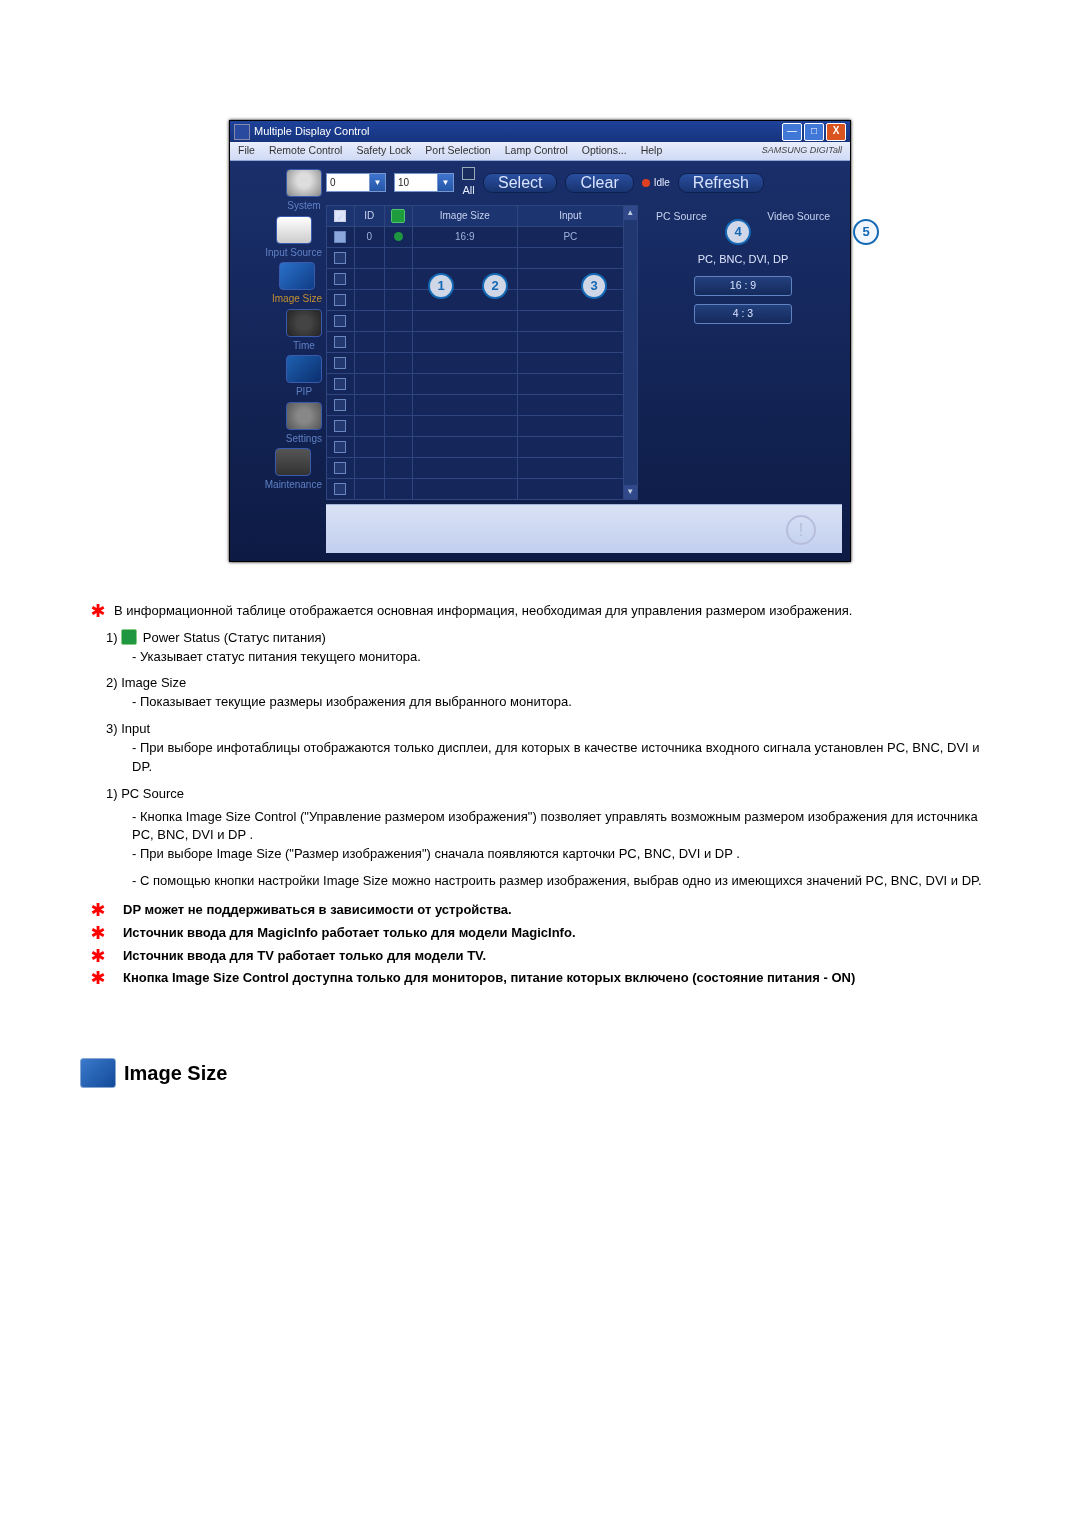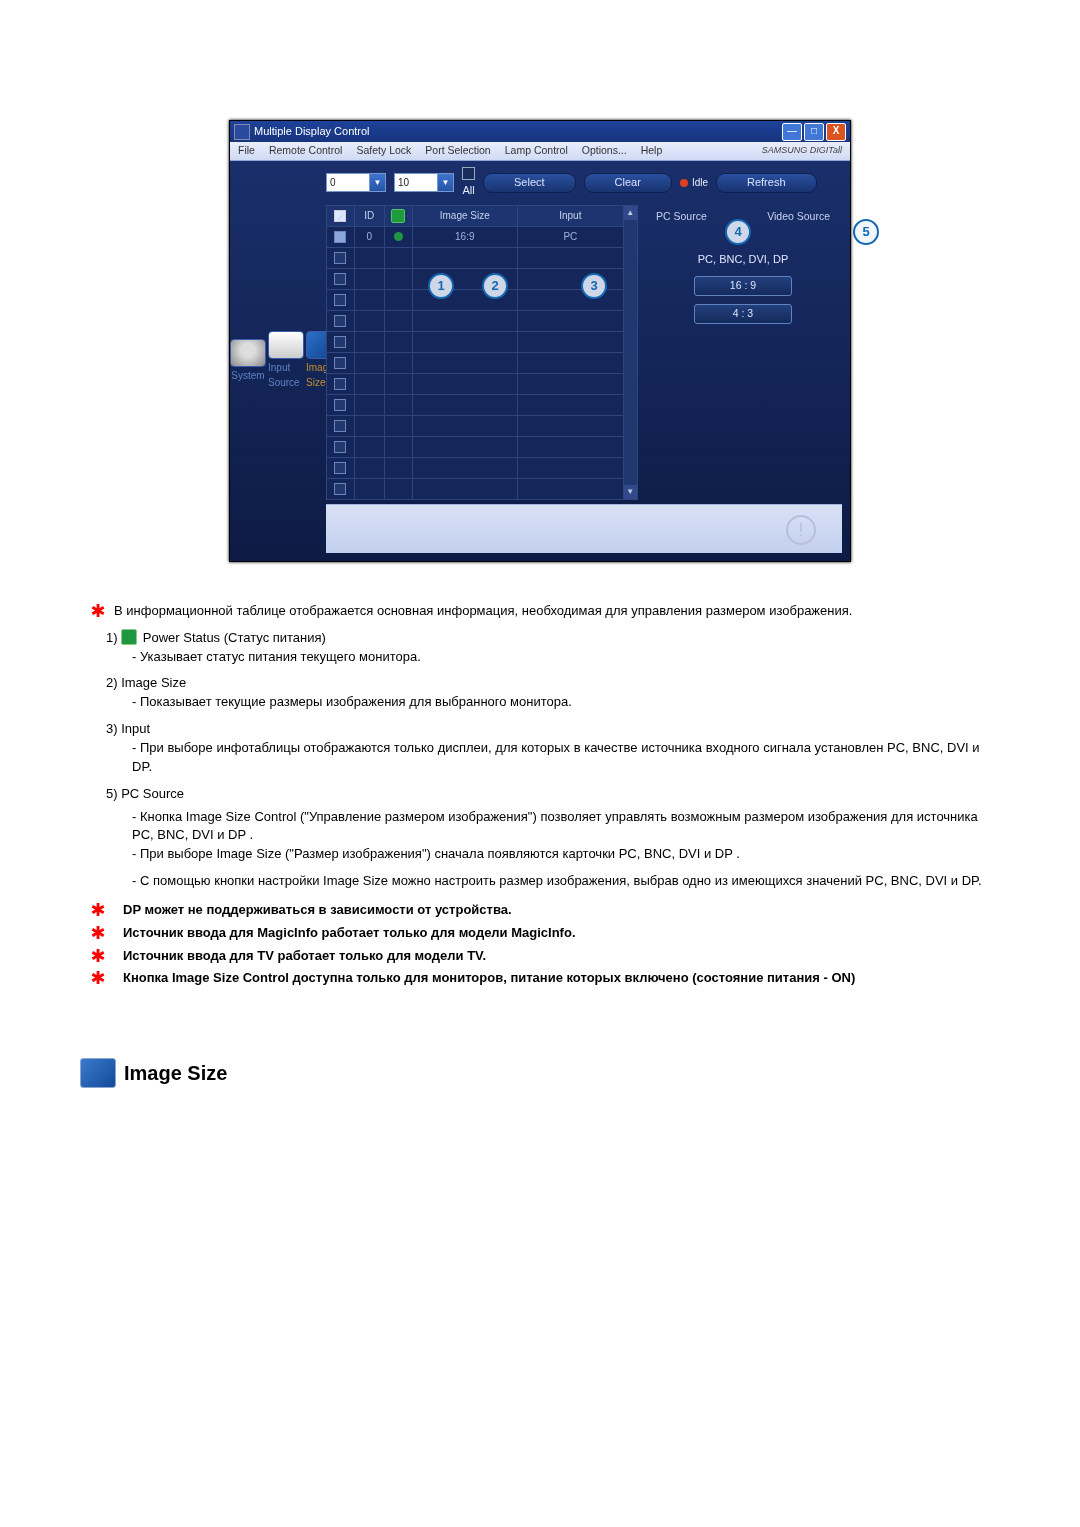--- a/index.html
+++ b/index.html
@@ -7,39 +7,39 @@
   .screenshot{width:620px;margin:0 auto 40px auto;border:1px solid #000;background:#0d1b40;box-shadow:0 0 3px #000;}
   .titlebar{height:21px;background:linear-gradient(180deg,#1E429B,#16337c);display:flex;align-items:center;padding:0 4px;color:#fff;font-size:11px;}
   .titlebar .ticon{width:14px;height:14px;background:#2a4aa0;border:1px solid #88a;margin-right:4px;}
   .win-btns{margin-left:auto;display:flex;gap:2px;}
   .wbtn{width:18px;height:16px;border:1px solid #fff;border-radius:2px;display:flex;align-items:center;justify-content:center;font-size:10px;color:#fff;}
   .wmin{background:#4178d8;}.wmax{background:#4178d8;}.wclose{background:#d9541f;color:#fff;font-weight:bold;}
   .menubar{height:18px;background:linear-gradient(180deg,#e9eefc,#cfdaf5);display:flex;align-items:center;font-size:10.5px;color:#333;padding:0 4px;gap:6px;border-bottom:1px solid #8ea6d3;}
   .menubar span{padding:0 4px;}
   .brand{margin-left:auto;color:#444;font-size:9px;padding-right:6px;font-style:italic;}
   .body{display:flex;background:linear-gradient(180deg,#1a2f6b,#0d1b44);}
-  .sidebar{width:92px;padding:8px 0;display:flex;align-items:center;gap:2px;}
+  .sidebar{width:92px;padding:8px 0;display:flex;flex-direction:column;align-items:flex-end;gap:2px;}
   .sb-item{display:flex;flex-direction:column;align-items:center;color:#5f80c4;font-size:10px;gap:2px;}
   .sb-item.active{color:#c5902f;}
   .sb-icon{width:34px;height:26px;background:#2b4690;border:1px solid #3a5aad;border-radius:4px;}
   .sb-icon.power{background:radial-gradient(circle at 50% 40%,#ddd 30%,#888);}
   .sb-icon.input{background:linear-gradient(180deg,#fff,#ccc);}
   .sb-icon.img{background:linear-gradient(135deg,#2a70c9,#0f3d86);}
   .sb-icon.time{background:radial-gradient(circle at 50% 50%,#444 30%,#222);}
   .sb-icon.pip{background:linear-gradient(135deg,#1e60b0,#0b2f6f);}
   .sb-icon.set{background:radial-gradient(circle at 50% 50%,#888 30%,#555);}
   .sb-icon.maint{background:linear-gradient(180deg,#555,#333);}
   .main{flex:1;padding:6px 8px 8px 4px;display:flex;flex-direction:column;}
   .toolbar{display:flex;align-items:center;gap:8px;}
   .combo{display:flex;}
   .cbox{width:36px;height:17px;background:#fff;border:1px solid #7697cd;font-size:10px;padding:0 3px;display:flex;align-items:center;color:#222;}
   .carrow{width:15px;height:17px;background:linear-gradient(180deg,#3f74ce,#2455a7);border:1px solid #7697cd;border-left:0;display:flex;align-items:center;justify-content:center;color:#fff;font-size:8px;}
   .chk-all{display:flex;align-items:center;gap:3px;color:#e7ecff;font-size:11px;flex-direction:column;}
   .chk-all .cb{width:11px;height:11px;border:1px solid #9ab;background:#1a2c5d;}
-  .act-btn{height:18px;padding:0 30px;border:1px solid #0e204e;border-radius:9px;background:linear-gradient(180deg,#2a4fa0,#18336f);color:#d9e3ff;font-size:11px;display:flex;align-items:center;}
+  .act-btn{height:18px;padding:0 14px;border:1px solid #0e204e;border-radius:9px;background:linear-gradient(180deg,#2a4fa0,#18336f);color:#d9e3ff;font-size:16px;display:flex;align-items:center;}
   .idle{display:flex;align-items:center;gap:4px;color:#e7ecff;font-size:10px;}
   .idle .dot{width:8px;height:8px;border-radius:50%;background:#e04020;}
   .content{display:flex;gap:6px;margin-top:6px;flex:1;}
   .grid-wrap{flex:1;display:flex;}
   table.grid{border-collapse:collapse;width:100%;font-size:10px;color:#b9c5e6;}
   table.grid th,table.grid td{border:1px solid #2e4580;height:18px;text-align:center;background:#15275a;}
   table.grid th{background:#1c346f;color:#c7d2ef;font-weight:normal;}
   table.grid td.cb{width:20px;}
   table.grid td.cb .sq{width:10px;height:10px;border:1px solid #6a86c0;background:#23386f;margin:0 auto;}
   table.grid td.cb .sq.chk{background:#8aa6da;}
@@ -325,21 +325,21 @@
         </li>
     <li>
           <div style="padding-left:16px">2)  Image Size</div>
       <div class="sub" style="padding-left:42px">- Показывает текущие размеры изображения для выбранного монитора.</div>
         </li>
     <li>
           <div style="padding-left:16px">3)  Input</div>
       <div class="sub" style="padding-left:42px">- При выборе инфотаблицы отображаются только дисплеи, для которых в качестве источника входного сигнала установлен PC, BNC, DVI и DP.</div>
         </li>
     <li>
-          <div style="padding-left:16px">5)  PC Source</div>
+          <div style="padding-left:16px">1)  PC Source</div>
       <div class="sub" style="padding-left:42px;margin-top:4px">- Кнопка Image Size Control ("Управление размером изображения") позволяет управлять возможным размером изображения для источника PC, BNC, DVI и DP .</div>
       <div class="sub" style="padding-left:42px">- При выборе Image Size ("Размер изображения") сначала появляются карточки PC, BNC, DVI и DP .</div>
         </li>
     <li>
       <div class="sub" style="padding-left:42px">- С помощью кнопки настройки Image Size можно настроить размер изображения, выбрав одно из имеющихся значений PC, BNC, DVI и DP.</div>
         </li>
   </ol>
   <div class="desc-row" style="margin-top:10px">
         <div class="star">✱</div>
         <div class="bold">DP может не поддерживаться в зависимости от устройства.</div>

